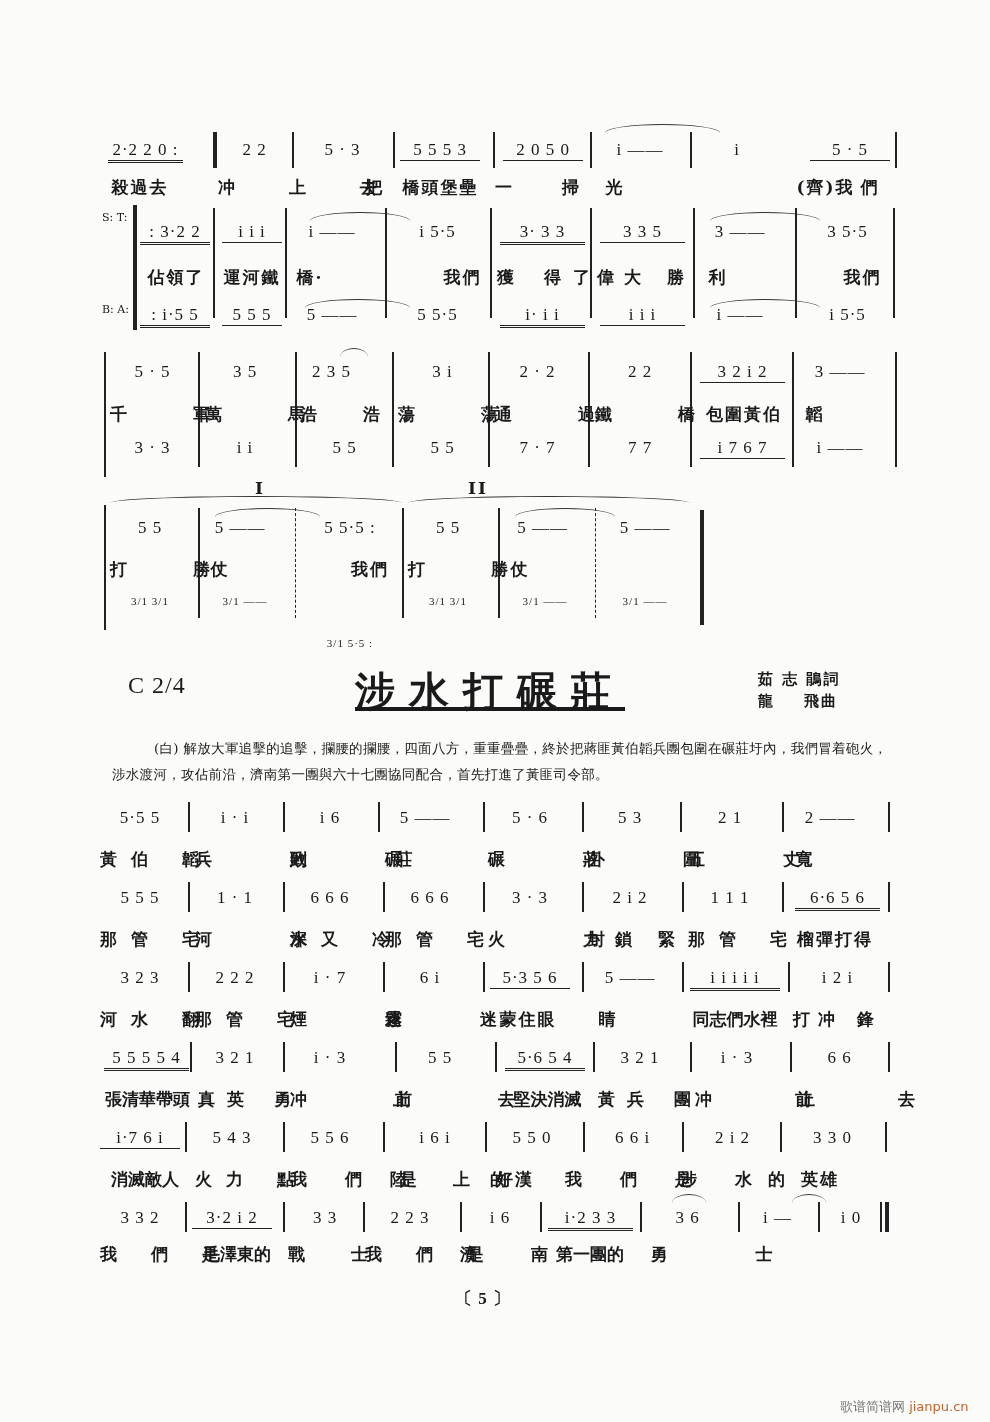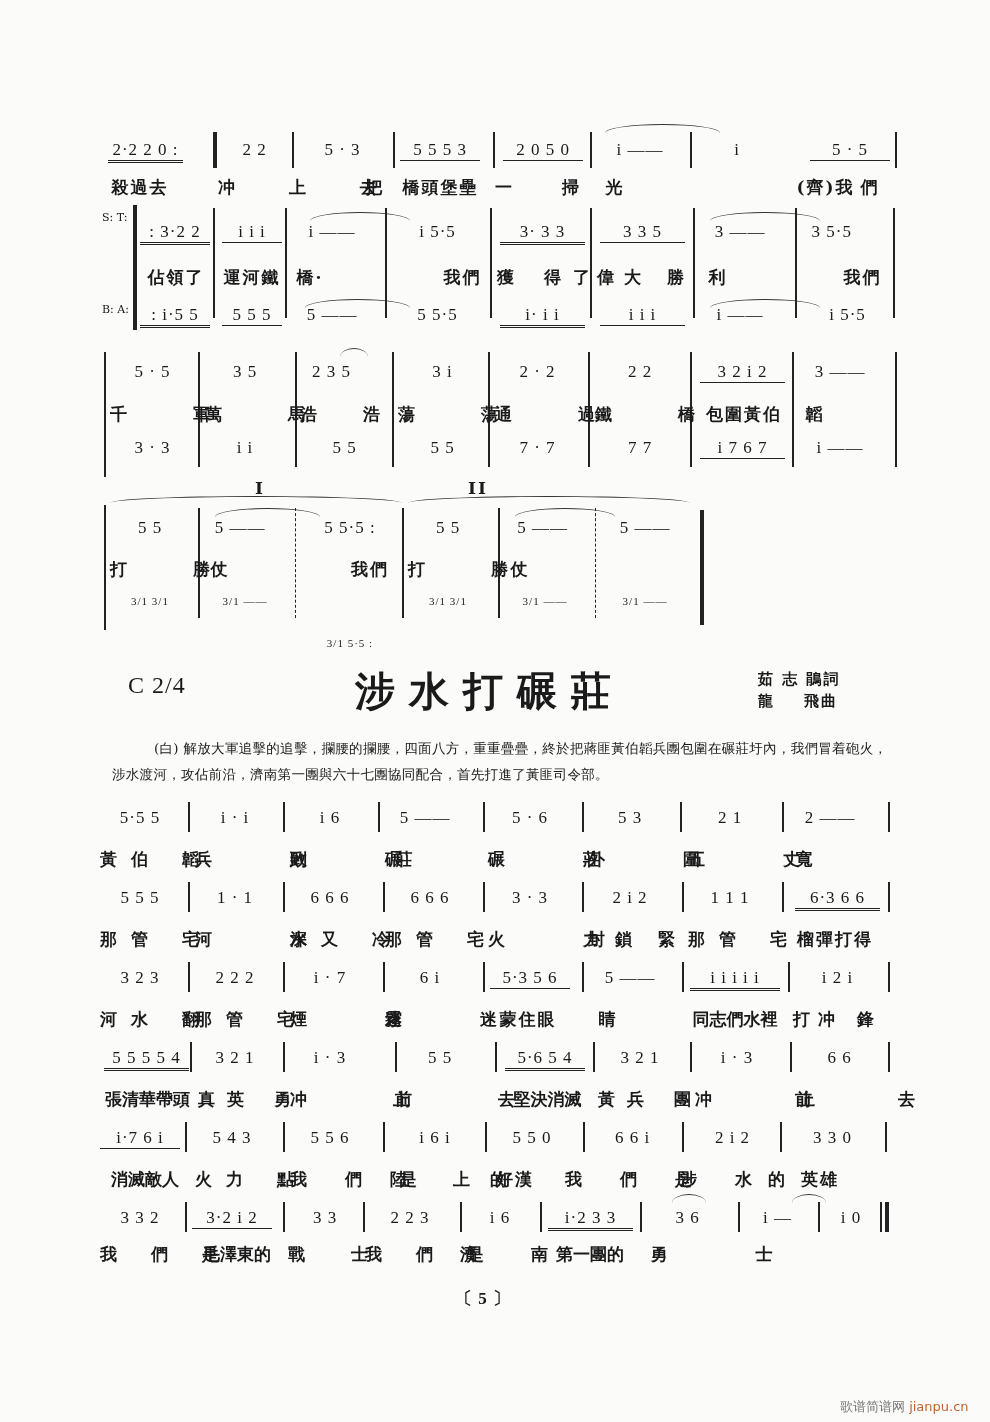--- a/index.html
+++ b/index.html
@@ -10,21 +10,21 @@
   .abs { position:absolute; }
   .row { position:absolute; left:0; width:990px; height:40px; }
   .cell { position:absolute; white-space:nowrap; text-align:center; }
   .num { font-family:"Liberation Serif", serif; font-size:17px; letter-spacing:1px; }
   .lyr { font-family:"DejaVu Serif", serif; font-size:17px; font-weight:bold; letter-spacing:2px; }
   .bar { position:absolute; width:1.5px; background:#222; }
   .thick { width:4px; }
   .ul { border-bottom:1.5px solid #222; }
   .dul { border-bottom:3px double #222; }
   .slur { position:absolute; border-top:1.5px solid #333; border-radius:50% 50% 0 0 / 100% 100% 0 0; height:8px; }
-  .title { font-family:"DejaVu Serif", serif; font-weight:bold; font-size:40px; letter-spacing:14px; }
+  .title { font-family:"DejaVu Serif", serif; font-weight:bold; font-size:40px; letter-spacing:14px;text-decoration:underline; }
   .prose { font-family:"DejaVu Serif", serif; font-size:13.5px; line-height:26px; letter-spacing:0.3px; }
   .small { font-size:11px; }
   .watermark { font-family:"DejaVu Sans", sans-serif; font-size:13px; color:#777; }
   .watermark .en { color:#c4622d; }
 </style>
 </head>
 <body>
 
 <div class="row" style="top:140px;">
   <div class="cell num dul" style="left:108px;width:75px;">2·2 2 0 :</div>
@@ -69,21 +69,21 @@
   <div class="bar" style="left:385px;top:-14px;height:110px;"></div>
   <div class="cell num" style="left:395px;width:85px;">i  5·5</div>
   <div class="bar" style="left:490px;top:-14px;height:110px;"></div>
   <div class="cell num dul" style="left:500px;width:85px;">3· 3 3</div>
   <div class="bar" style="left:590px;top:-14px;height:110px;"></div>
   <div class="cell num ul" style="left:600px;width:85px;">3 3  5</div>
   <div class="bar" style="left:693px;top:-14px;height:110px;"></div>
   <div class="slur" style="left:710px;top:-10px;width:110px;"></div>
   <div class="cell num" style="left:700px;width:80px;">3 ——</div>
   <div class="bar" style="left:795px;top:-14px;height:110px;"></div>
-  <div class="cell num" style="left:767px;width:85px;text-align:right;">3  5·5</div>
+  <div class="cell num" style="left:805px;width:85px;">3  5·5</div>
   <div class="bar" style="left:893px;top:-14px;height:110px;"></div>
 </div>
 <div class="row" style="top:266px;">
   <div class="cell lyr" style="left:142px;width:68px;">佔領了</div>
   <div class="cell lyr" style="left:218px;width:68px;">運河鐵</div>
   <div class="cell lyr" style="left:290px;width:40px;">橋·</div>
   <div class="cell lyr" style="left:435px;width:55px;">我們</div>
   <div class="cell lyr" style="left:497px;width:90px;letter-spacing:12px;">獲 得了</div>
   <div class="cell lyr" style="left:597px;width:92px;letter-spacing:10px;">偉大 勝</div>
   <div class="cell lyr" style="left:698px;width:40px;">利</div>
@@ -224,21 +224,21 @@
   <div class="cell num" style="left:290px;width:80px;">6 6  6</div>
   <div class="bar" style="left:383px;top:-6px;height:30px;"></div>
   <div class="cell num" style="left:390px;width:80px;">6 6  6</div>
   <div class="bar" style="left:483px;top:-6px;height:30px;"></div>
   <div class="cell num" style="left:490px;width:80px;">3 · 3</div>
   <div class="bar" style="left:582px;top:-6px;height:30px;"></div>
   <div class="cell num" style="left:590px;width:80px;">2 i  2</div>
   <div class="bar" style="left:682px;top:-6px;height:30px;"></div>
   <div class="cell num" style="left:690px;width:80px;">1 1  1</div>
   <div class="bar" style="left:782px;top:-6px;height:30px;"></div>
-  <div class="cell num dul" style="left:795px;width:85px;">6·3 6 6</div>
+  <div class="cell num dul" style="left:795px;width:85px;">6·6 5 6</div>
   <div class="bar" style="left:888px;top:-6px;height:30px;"></div>
 </div>
 <div class="row" style="top:928px;">
   <div class="cell lyr" style="left:100px;width:90px;letter-spacing:14px;">那管 宅</div>
   <div class="cell lyr" style="left:195px;width:90px;letter-spacing:36px;">河 水</div>
   <div class="cell lyr" style="left:290px;width:90px;letter-spacing:14px;">深又 冷</div>
   <div class="cell lyr" style="left:385px;width:90px;letter-spacing:14px;">那管 宅</div>
   <div class="cell lyr" style="left:488px;width:90px;letter-spacing:36px;">火 力</div>
   <div class="cell lyr" style="left:588px;width:90px;letter-spacing:10px;">封鎖 緊</div>
   <div class="cell lyr" style="left:688px;width:90px;letter-spacing:14px;">那管 宅</div>

